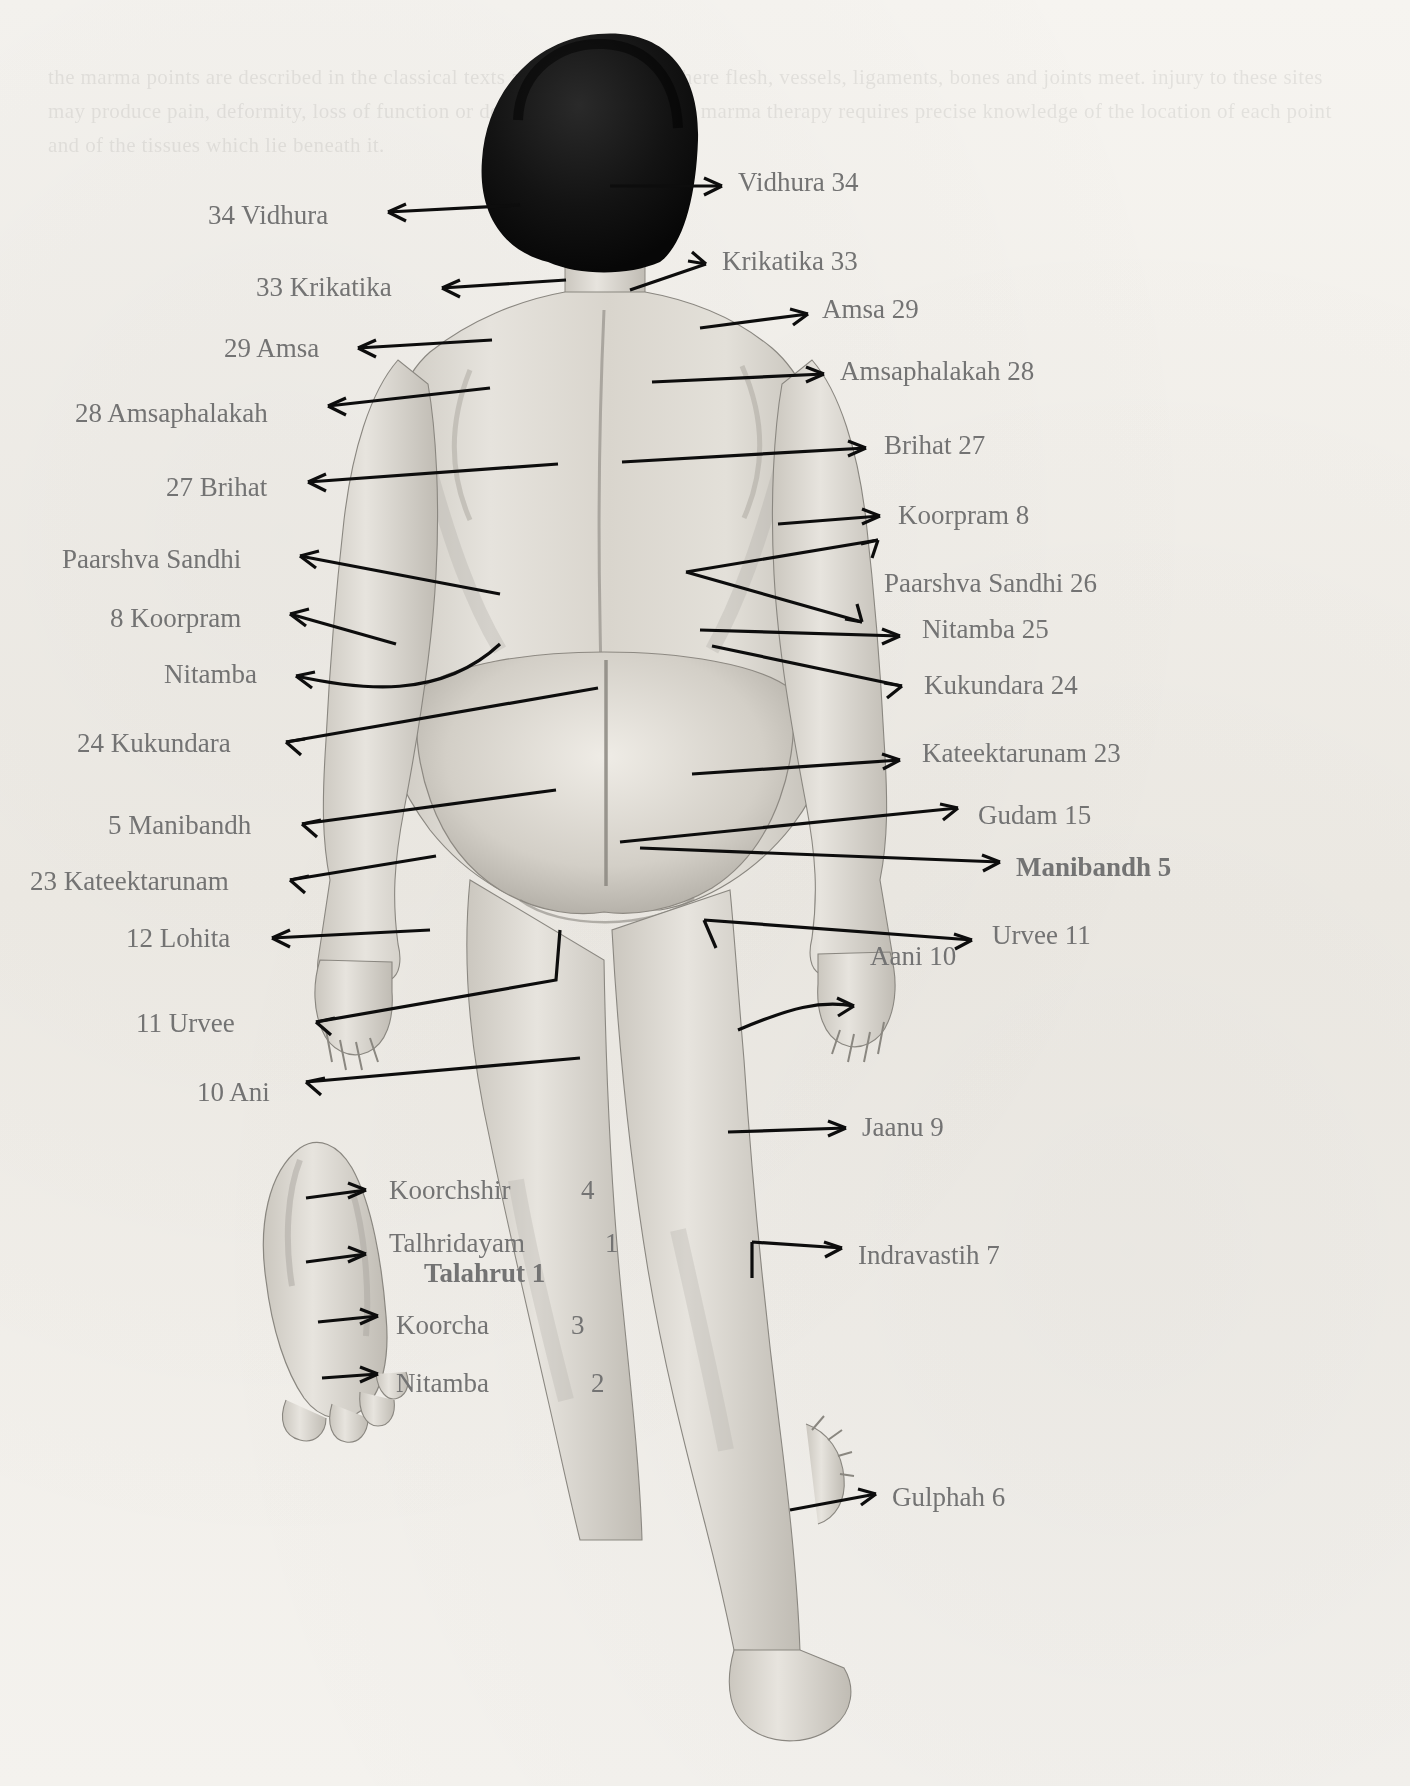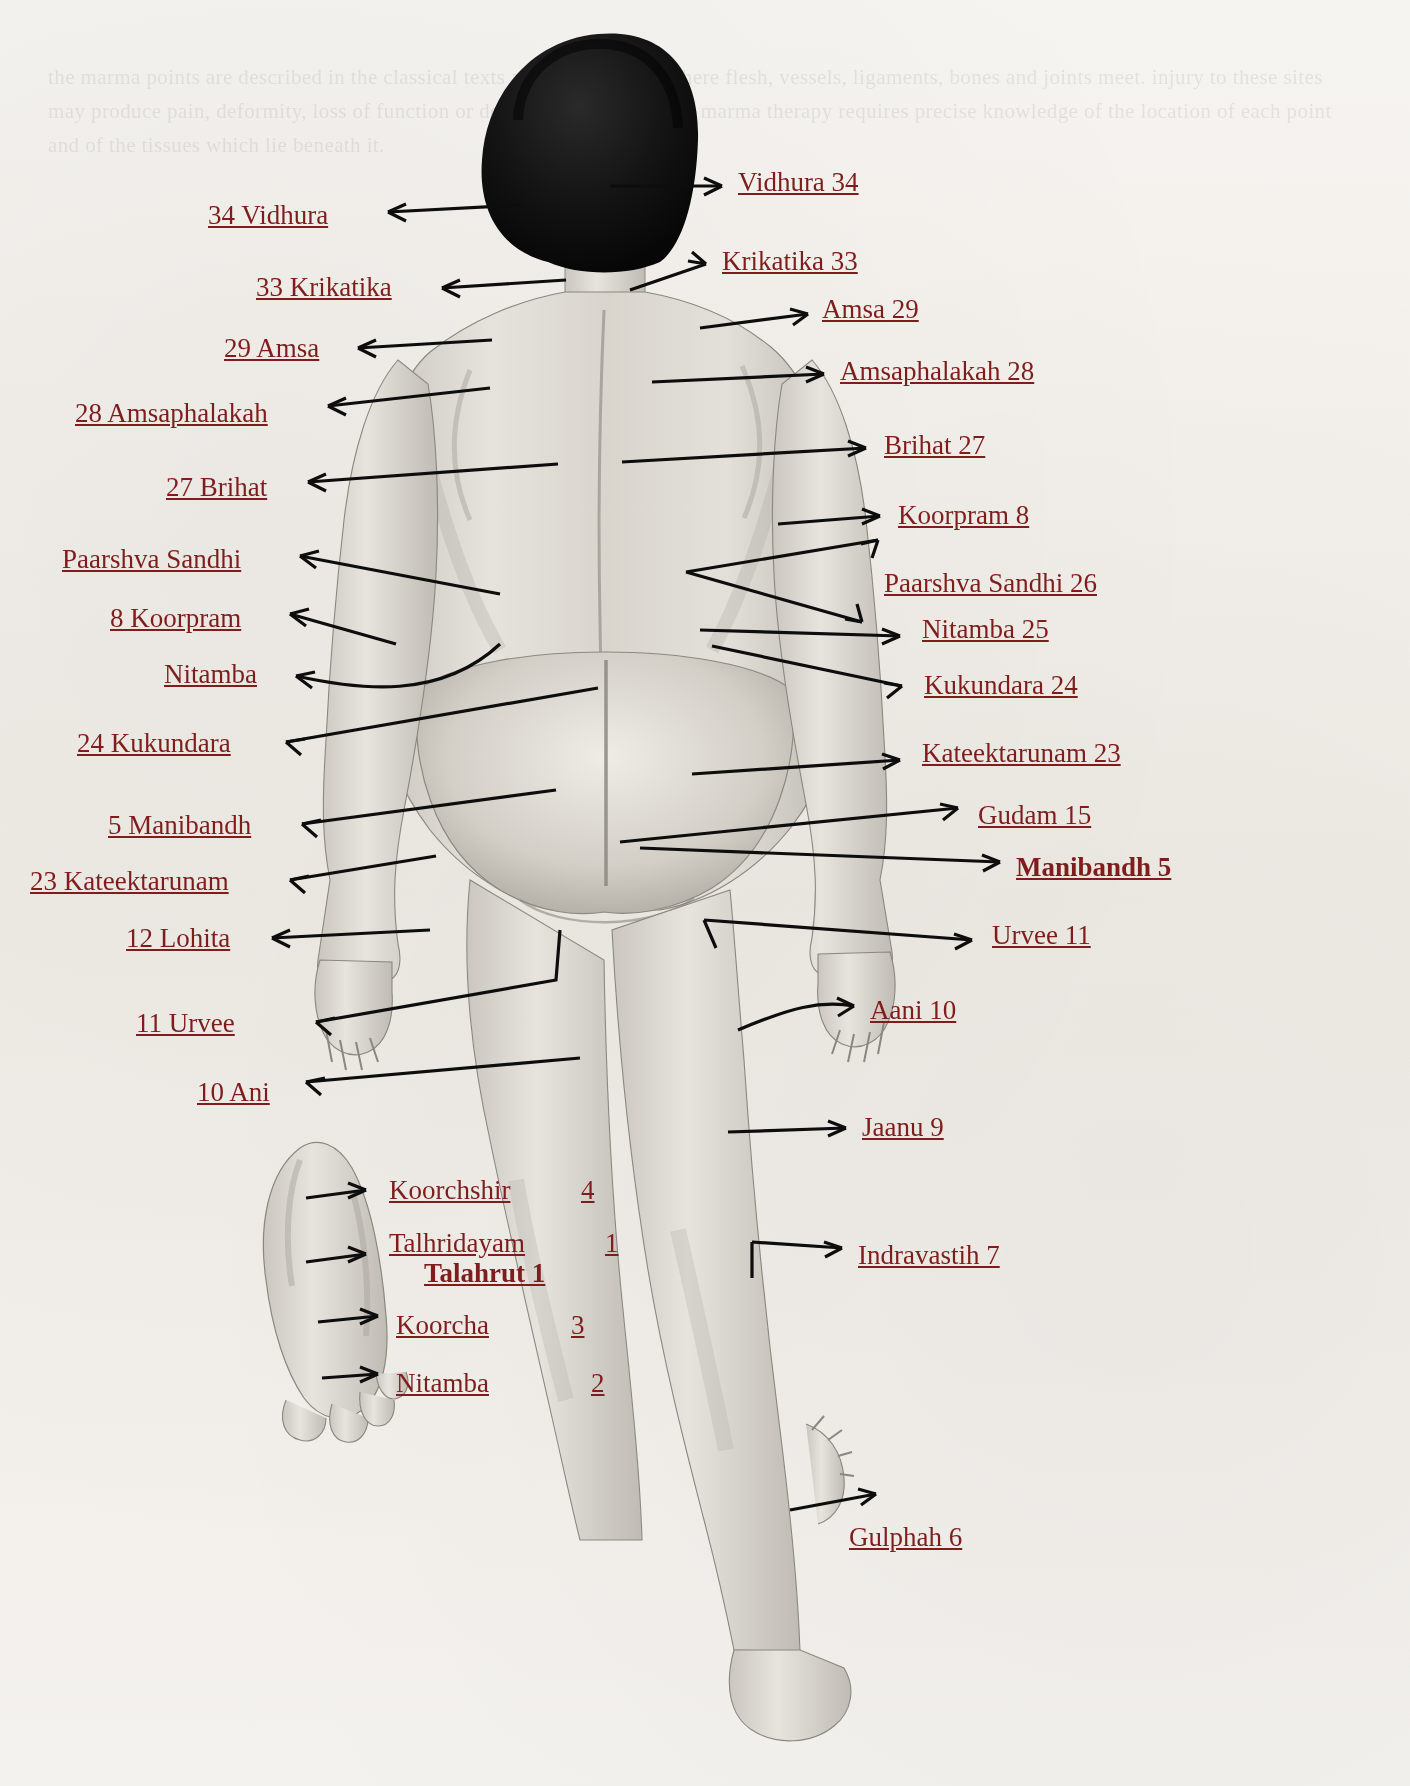--- a/index.html
+++ b/index.html
@@ -36,26 +36,25 @@
     box-sizing: border-box;
     white-space: pre-wrap;
     pointer-events: none;
   }
   #figure-layer {
     position: absolute;
     inset: 0;
   }
   .lbl {
     position: absolute;
-    color: #7f1d1d;
+    color: #737373;
     font-size: 27px;
     line-height: 30px;
     white-space: nowrap;
     font-family: "Liberation Serif", serif;
-    text-decoration: underline;
   }
   .lbl.bold { font-weight: bold; }
   svg.overlay {
     position: absolute;
     left: 0; top: 0;
     width: 1410px;
     height: 1786px;
     pointer-events: none;
   }
 </style>
@@ -341,24 +340,24 @@
       <div class="lbl" style="left: 840px; top: 356px;">Amsaphalakah 28</div>
       <div class="lbl" style="left: 884px; top: 430px;">Brihat 27</div>
       <div class="lbl" style="left: 898px; top: 500px;">Koorpram 8</div>
       <div class="lbl" style="left: 884px; top: 558px; margin-top: 10px;">Paarshva Sandhi 26</div>
       <div class="lbl" style="left: 922px; top: 614px;">Nitamba 25</div>
       <div class="lbl" style="left: 924px; top: 670px;">Kukundara 24</div>
       <div class="lbl" style="left: 922px; top: 738px;">Kateektarunam 23</div>
       <div class="lbl" style="left: 978px; top: 800px;">Gudam 15</div>
       <div class="lbl bold" style="left: 1016px; top: 852px;">Manibandh 5</div>
       <div class="lbl" style="left: 992px; top: 920px;">Urvee 11</div>
-      <div class="lbl" style="left: 870px; top: 995px;">Aani 10</div>
+      <div class="lbl" style="left: 870px; top: 941px;">Aani 10</div>
       <div class="lbl" style="left: 862px; top: 1112px;">Jaanu 9</div>
       <div class="lbl" style="left: 858px; top: 1240px;">Indravastih 7</div>
-      <div class="lbl" style="left: 849px; top: 1482px; margin-top: 40px;">Gulphah 6</div>
+      <div class="lbl" style="left: 892px; top: 1482px;">Gulphah 6</div>
       <div class="lbl" style="left: 389px; top: 1175px;">Koorchshir</div>
       <div class="lbl" style="left: 581px; top: 1175px;">4</div>
       <div class="lbl" style="left: 389px; top: 1228px;">Talhridayam</div>
       <div class="lbl" style="left: 605px; top: 1228px;">1</div>
       <div class="lbl bold" style="left: 424px; top: 1258px;">Talahrut 1</div>
       <div class="lbl" style="left: 396px; top: 1310px;">Koorcha</div>
       <div class="lbl" style="left: 571px; top: 1310px;">3</div>
       <div class="lbl" style="left: 396px; top: 1368px;">Nitamba</div>
       <div class="lbl" style="left: 591px; top: 1368px;">2</div>
     </div>

